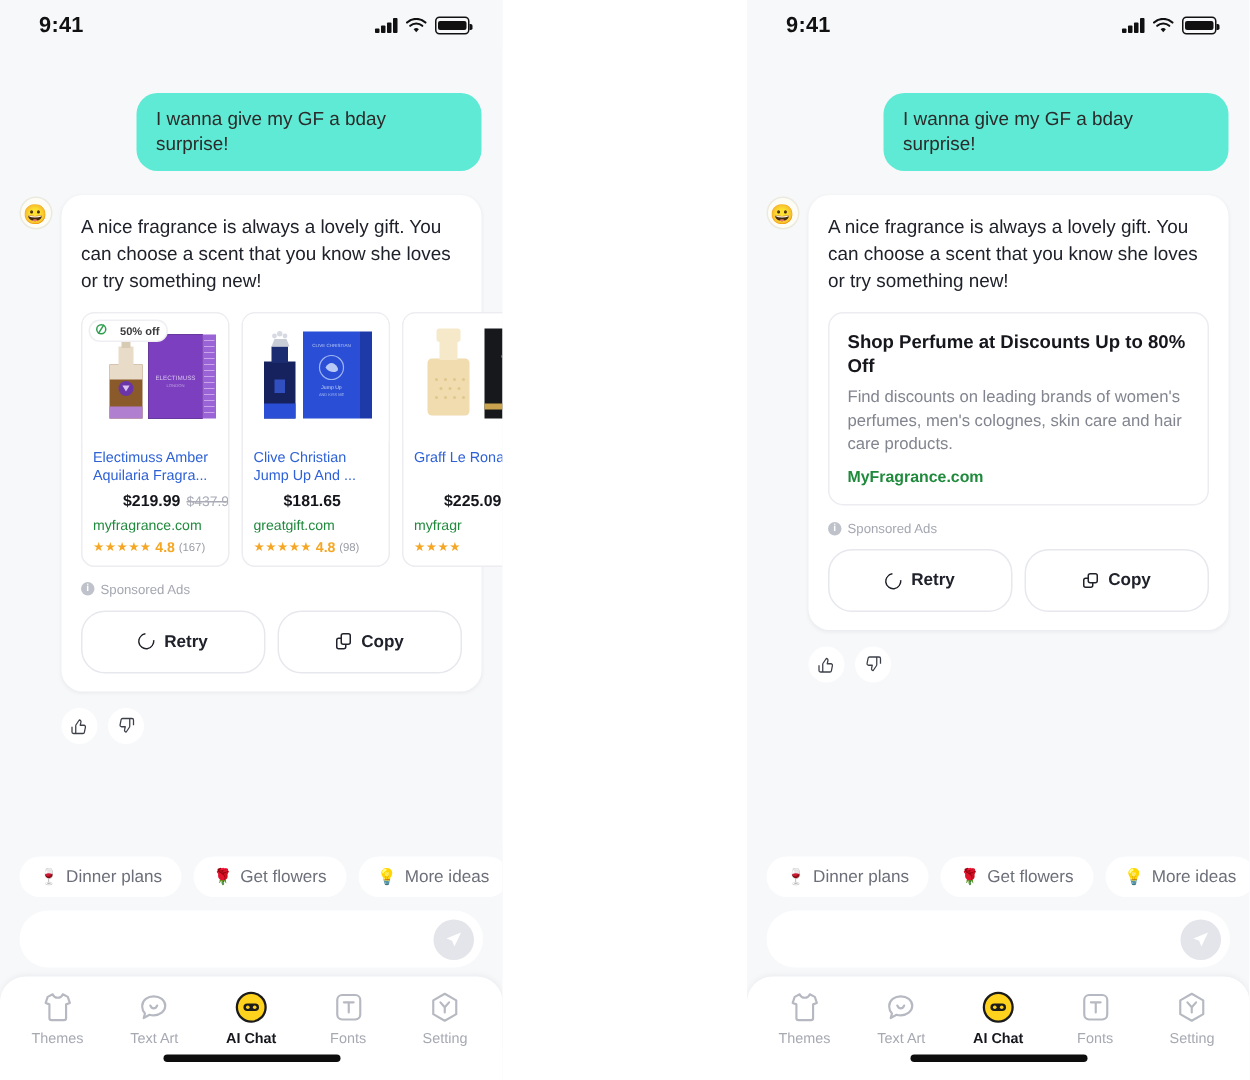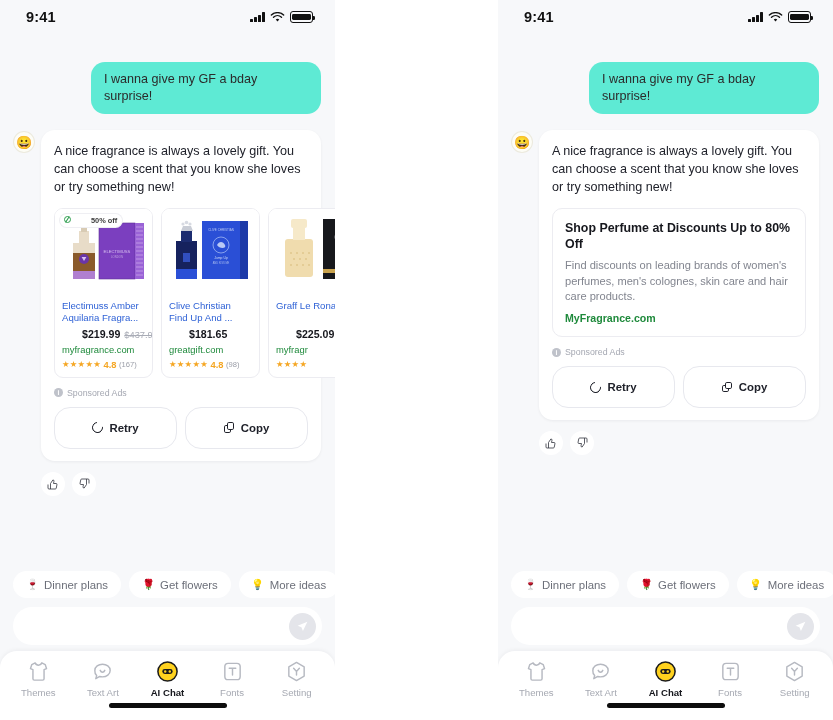--- a/index.html
+++ b/index.html
@@ -75,21 +75,21 @@
     background: #fff; border: 1px solid #ececf1; border-radius: 9px;
     overflow: hidden; position: relative;
     padding-bottom: 7px;
   }
   .pimg { height: 86px; position: relative; background: #fff; overflow: hidden; }
   .badge {
     position: absolute; top: 5px; left: 5px; z-index: 3;
     background: #fff; border-radius: 9px;
     padding: 2px 5px 2px 4px;
     font-size: 7.4px; color: #3b3b3b; font-weight: bold;
-    display: flex; align-items: flex-start; gap: 20px;
+    display: flex; align-items: flex-start; gap: 9px;
     box-shadow: 0 0 0 1px #efeff3;
   }
   .badge .tag { width: 7px; height: 7px; border: 1.2px solid #2e9e4f; border-radius: 50%; position: relative; }
   .badge .tag::after { content:""; position:absolute; left:1.6px; top:-.6px; width:1.2px; height:6.6px; background:#2e9e4f; transform: rotate(32deg); }
 
   .ptxt { padding: 5px 7px 0 7px; }
   .pname { font-size: 9.6px; line-height: 1.28; color: #2f62d6; height: 25px; overflow: hidden; }
   .pprice { margin-top: 3px; display: flex; align-items: baseline; gap: 4px; }
   .pprice .now { font-size: 10.6px; font-weight: bold; color: #15161c; white-space: nowrap; padding-left: 20px; }
   .pprice .was { font-size: 9.3px; color: #a9acb6; text-decoration: line-through; white-space: nowrap; }
@@ -251,21 +251,21 @@
                     <rect x="14" y="60" width="21" height="10" fill="#2a4fd6"></rect>
                     <rect x="19" y="22" width="11" height="11" fill="#1c2c70"></rect>
                     <path d="M19 22l2-5h8l2 5z" fill="#c9cdd6"></path>
                     <circle cx="21" cy="15" r="1.6" fill="#d7dae2"></circle>
                     <circle cx="24.5" cy="13.5" r="1.8" fill="#d7dae2"></circle>
                     <circle cx="28" cy="15" r="1.6" fill="#d7dae2"></circle>
                     <rect x="21" y="44" width="7" height="9" fill="#3d63e8" opacity=".7"></rect>
                   </svg>
                 </div>
                 <div class="ptxt">
-                  <div class="pname">Clive Christian Find Up And  ...</div>
+                  <div class="pname">Clive Christian Jump Up And  ...</div>
                   <div class="pprice">
                     <span class="now">$181.65</span>
                     <span class="was"></span>
                   </div>
                   <div class="pshop">greatgift.com</div>
                   <div class="prate">
                     <span class="stars">★★★★★</span>
                     <span class="rnum">4.8</span>
                     <span class="rcnt">(98)</span>
                   </div>

